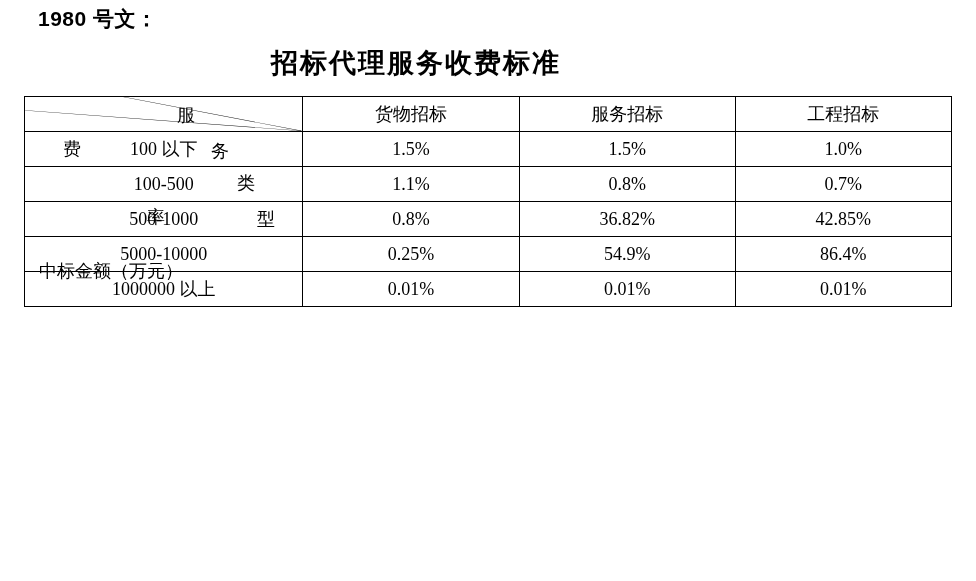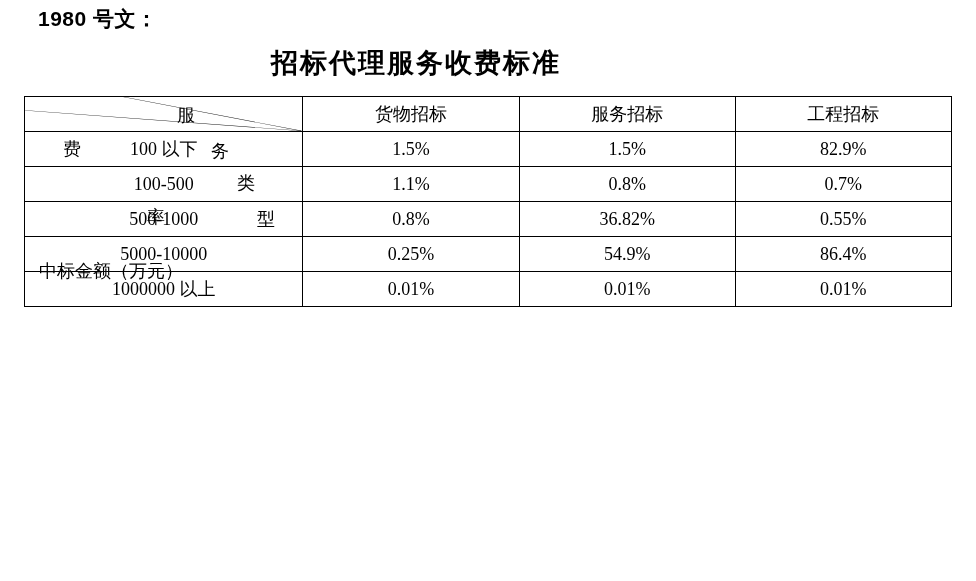--- a/index.html
+++ b/index.html
@@ -136,33 +136,33 @@
           </td>
           <td class="col-head">货物招标</td>
           <td class="col-head">服务招标</td>
           <td class="col-head">工程招标</td>
         </tr>
 
         <tr>
           <td class="row-label-txt">100 以下</td>
           <td class="cell-val">1.5%</td>
           <td class="cell-val">1.5%</td>
-          <td class="cell-val">82.9%</td>
+          <td class="cell-val">1.0%</td>
         </tr>
         <tr>
           <td class="row-label-txt">100-500</td>
           <td class="cell-val">1.1%</td>
           <td class="cell-val">0.8%</td>
           <td class="cell-val">0.7%</td>
         </tr>
         <tr>
           <td class="row-label-txt">500-1000</td>
           <td class="cell-val">0.8%</td>
           <td class="cell-val">36.82%</td>
-          <td class="cell-val">0.55%</td>
+          <td class="cell-val">42.85%</td>
         </tr>
         <tr>
           <td class="row-label-txt">5000-10000</td>
           <td class="cell-val">0.25%</td>
           <td class="cell-val">54.9%</td>
           <td class="cell-val">86.4%</td>
         </tr>
         <tr>
           <td class="row-label-txt">1000000 以上</td>
           <td class="cell-val">0.01%</td>

